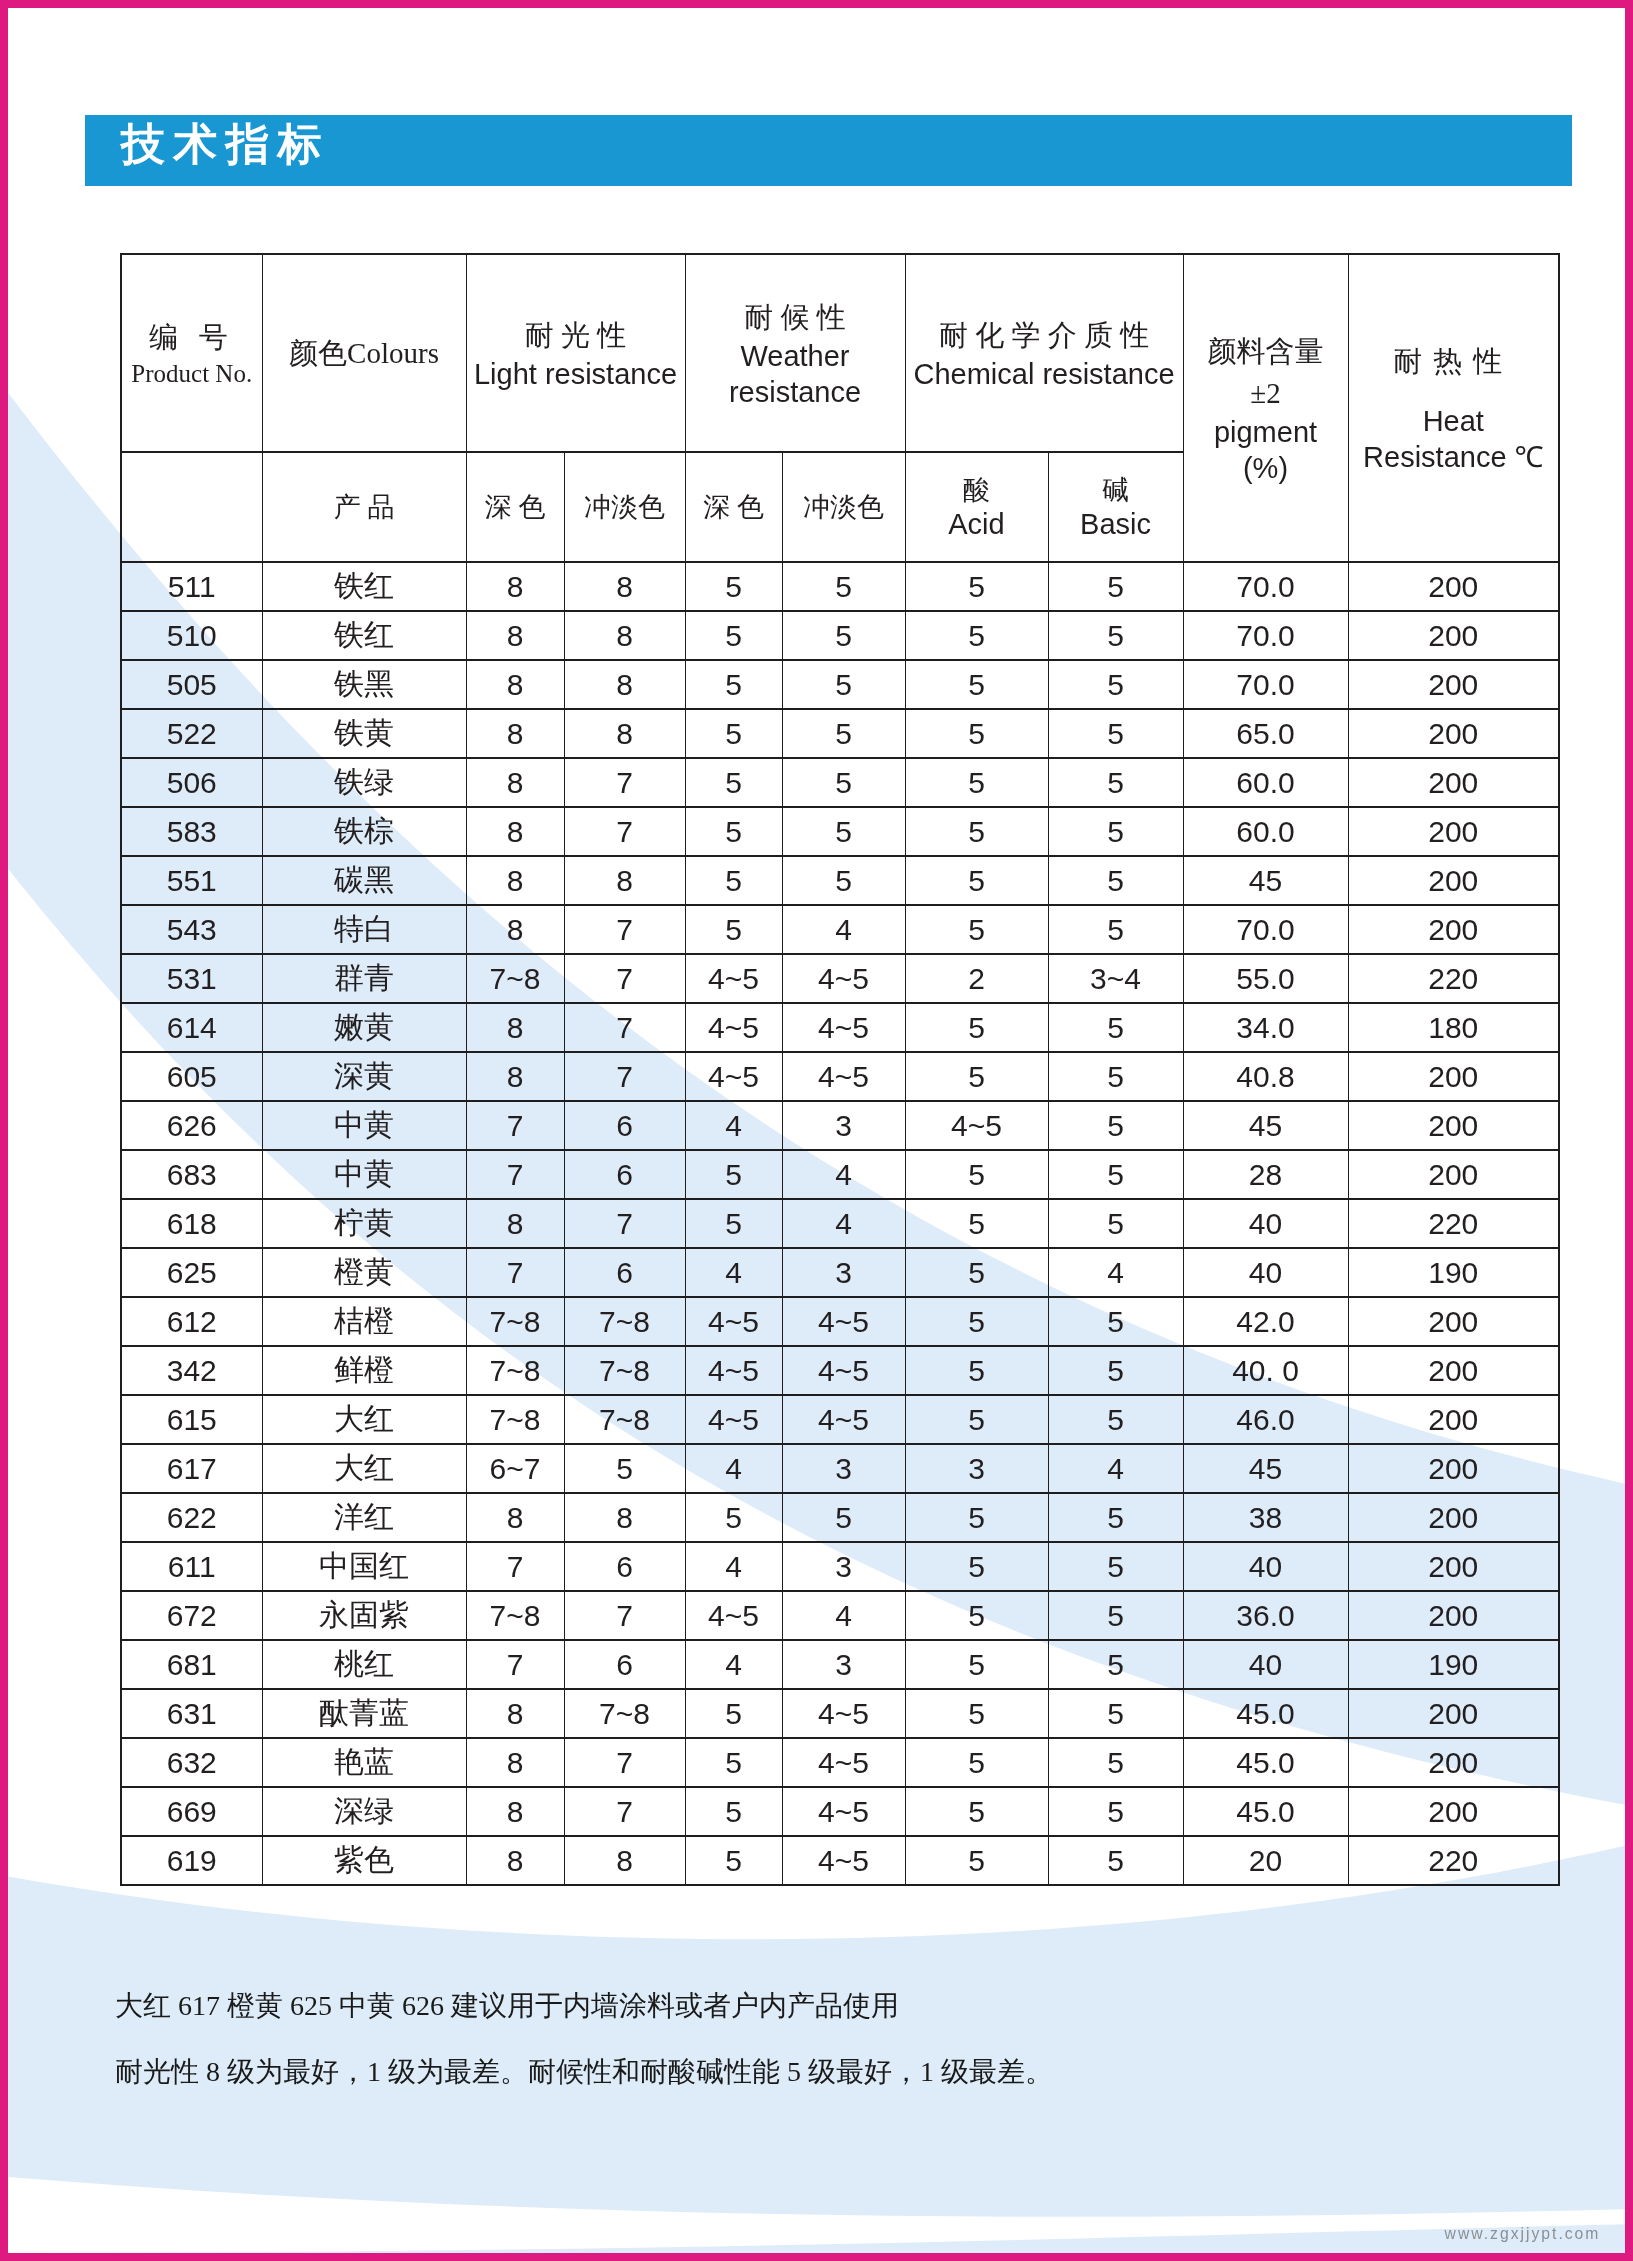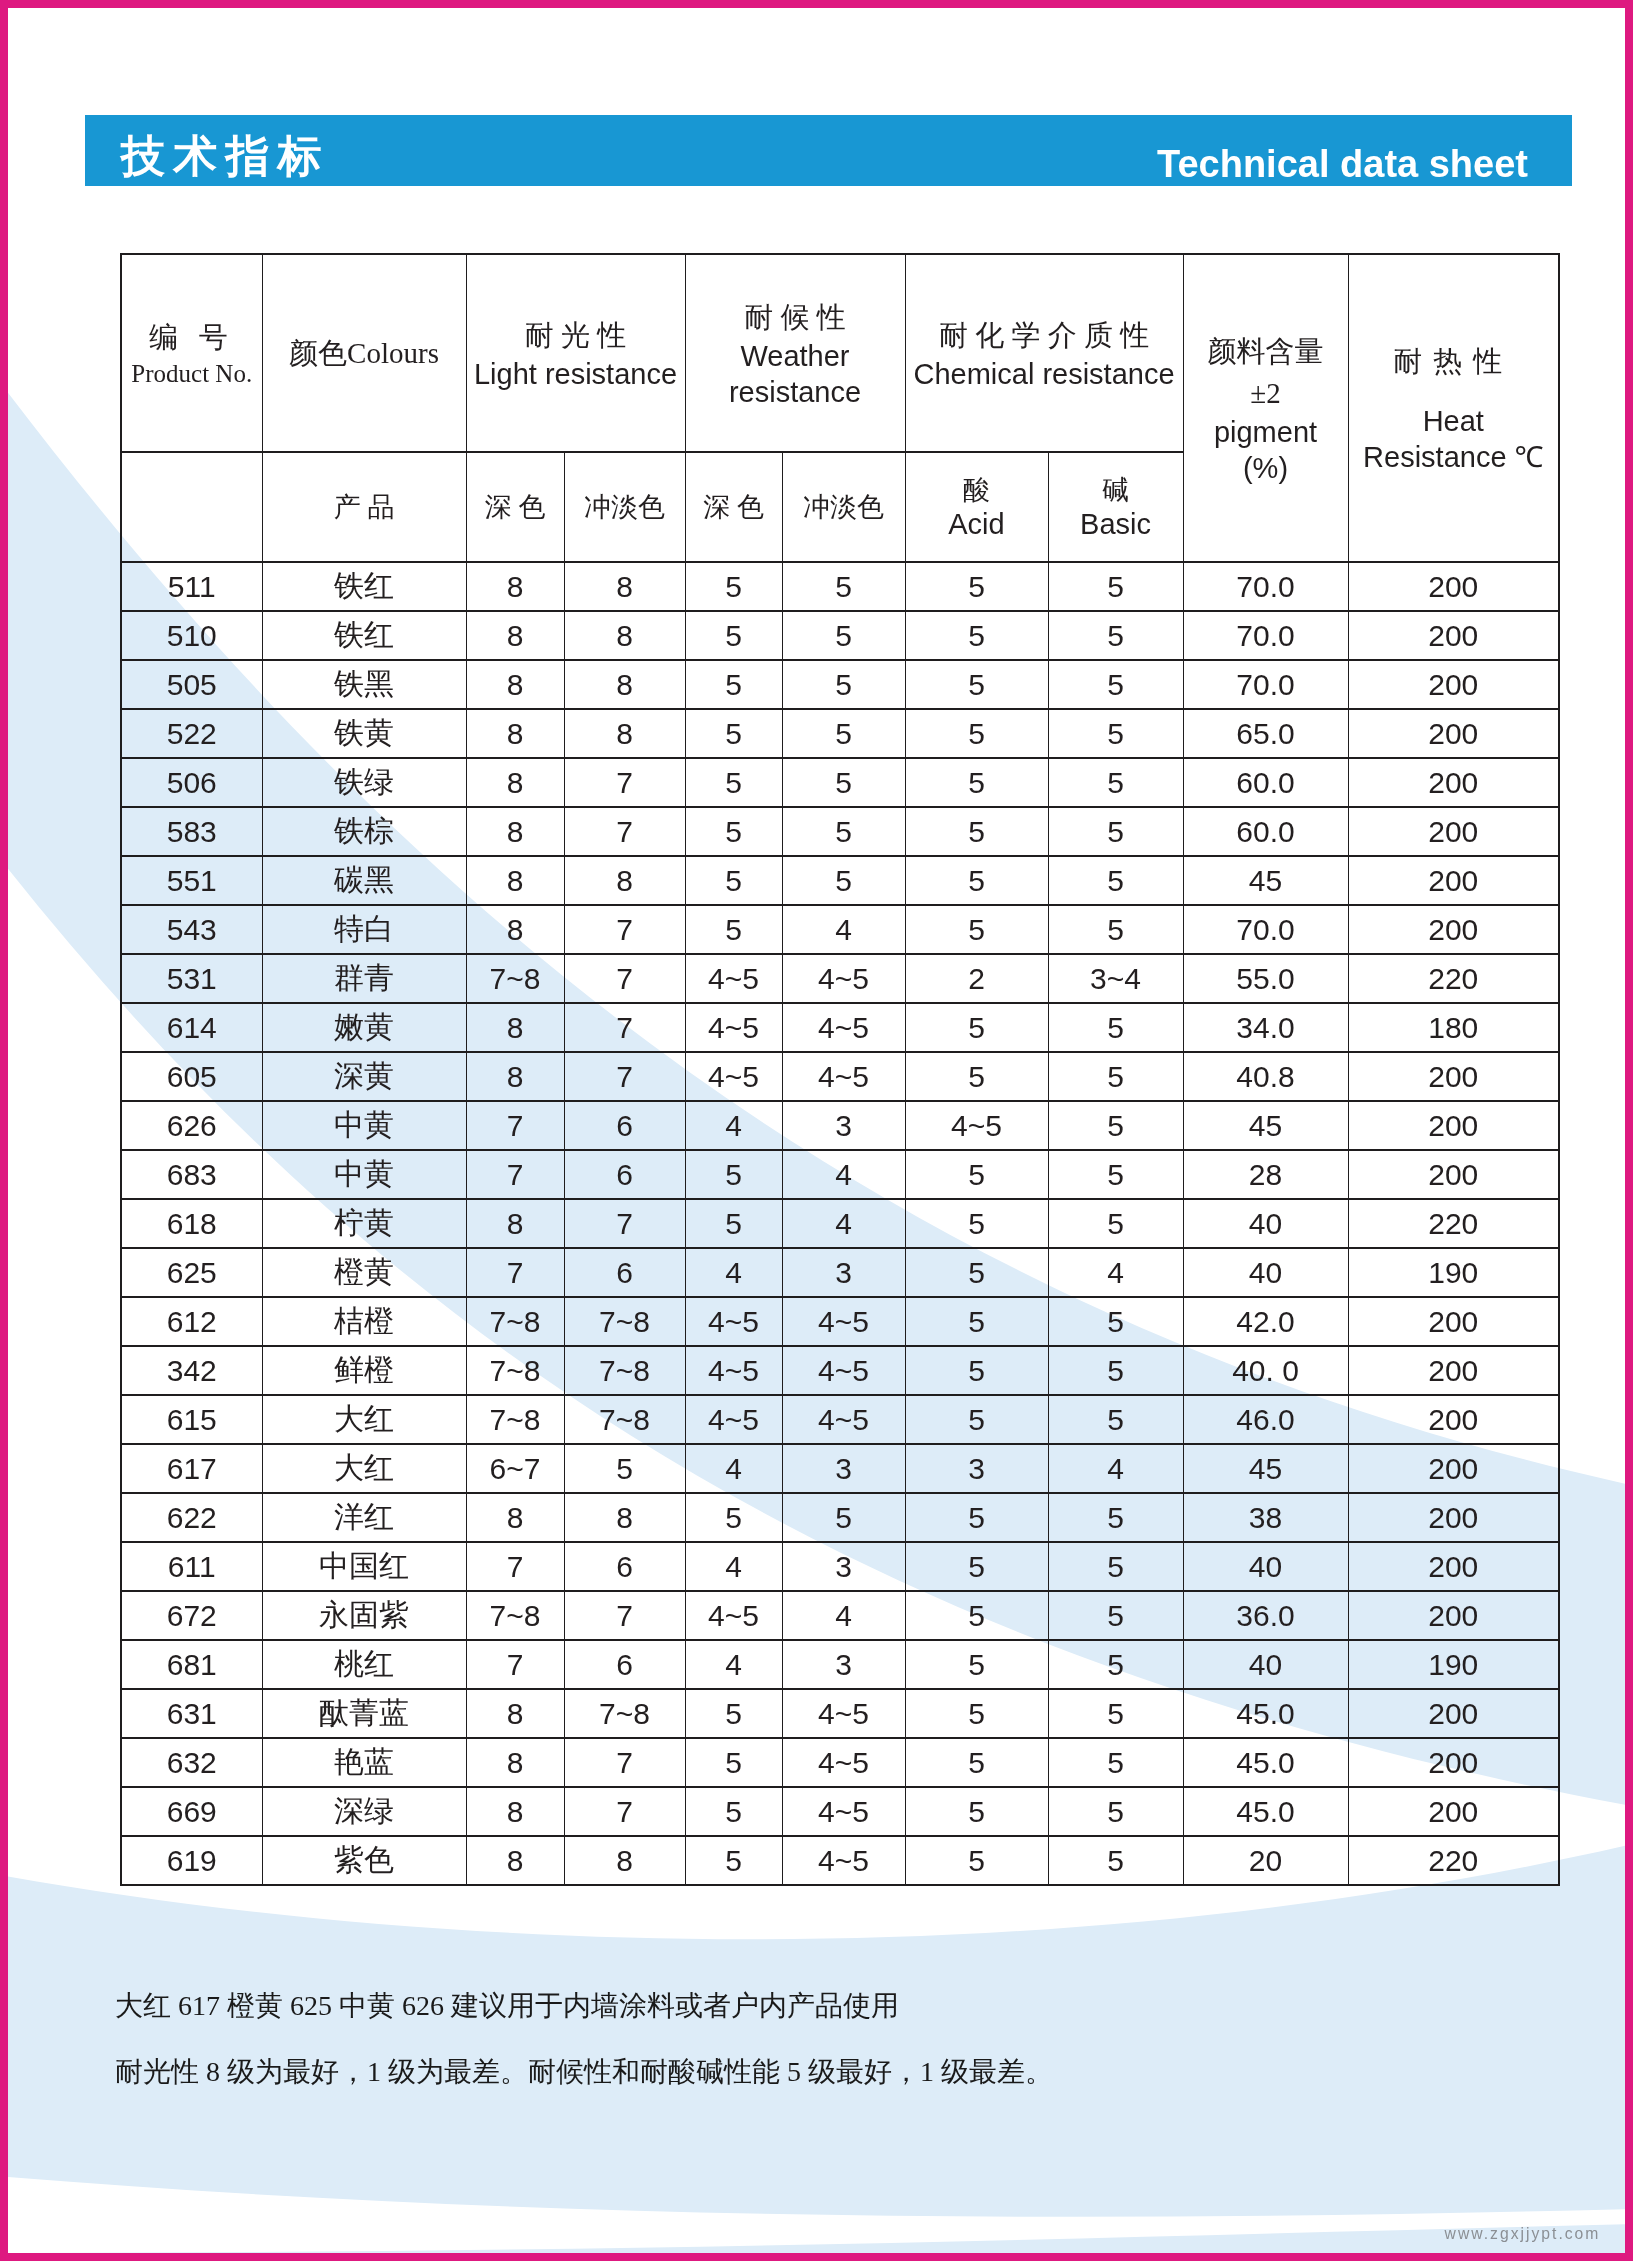--- a/index.html
+++ b/index.html
@@ -17,21 +17,21 @@
     border:8.2px solid var(--border-pink);
     background:#fff;
     overflow:hidden;
     font-family:"Liberation Sans",sans-serif;
     color:var(--ink);
   }
   svg.bg{position:absolute;left:0;top:0;width:1617px;height:2245px;}
   .header-bar{
     position:absolute;left:77px;top:107px;width:1487px;height:71px;
     background:var(--accent-blue);
-    display:flex;align-items:flex-end;justify-content:space-between;
+    display:flex;align-items:flex-start;justify-content:space-between;
     padding:0 44px 0 36px;box-sizing:border-box;
   }
   .title-cn{
     font-family:"Liberation Serif",serif;
     font-size:44px;color:#ffffff;letter-spacing:8.2px;font-weight:600;
   }
   .title-en{
     font-size:38px;color:#ffffff;font-weight:bold;letter-spacing:0px;
   }
   table.data-table{
@@ -81,21 +81,20 @@
 <div class="page">
 
   <svg class="bg" viewBox="0 0 2367 3286" aria-hidden="true">
     <path d="M 0,563 C 540,1270 1240,1910 2367,2160 L 2367,2630 C 1240,2420 540,1940 0,1260 Z" fill="var(--swoosh-blue)"></path>
     <path d="M 0,2735 C 590,2840 1490,2890 2367,2690 L 2367,3286 L 0,3286 Z" fill="var(--swoosh-blue)"></path>
     <path d="M 0,3175 C 800,3240 1600,3242 2367,3222 L 2367,3244 C 1600,3264 900,3286 0,3286 Z" fill="#ffffff"></path>
   </svg>
 
   <div class="header-bar">
     <span class="title-cn">技术指标</span>
-    <span class="title-en">Technical data sheet</span>
   </div>
 
   <table class="data-table">
     <colgroup>
       <col style="width:141px">
         <col style="width:204px">
         <col style="width:98px">
       <col style="width:121px">
         <col style="width:97px">
         <col style="width:123px">

